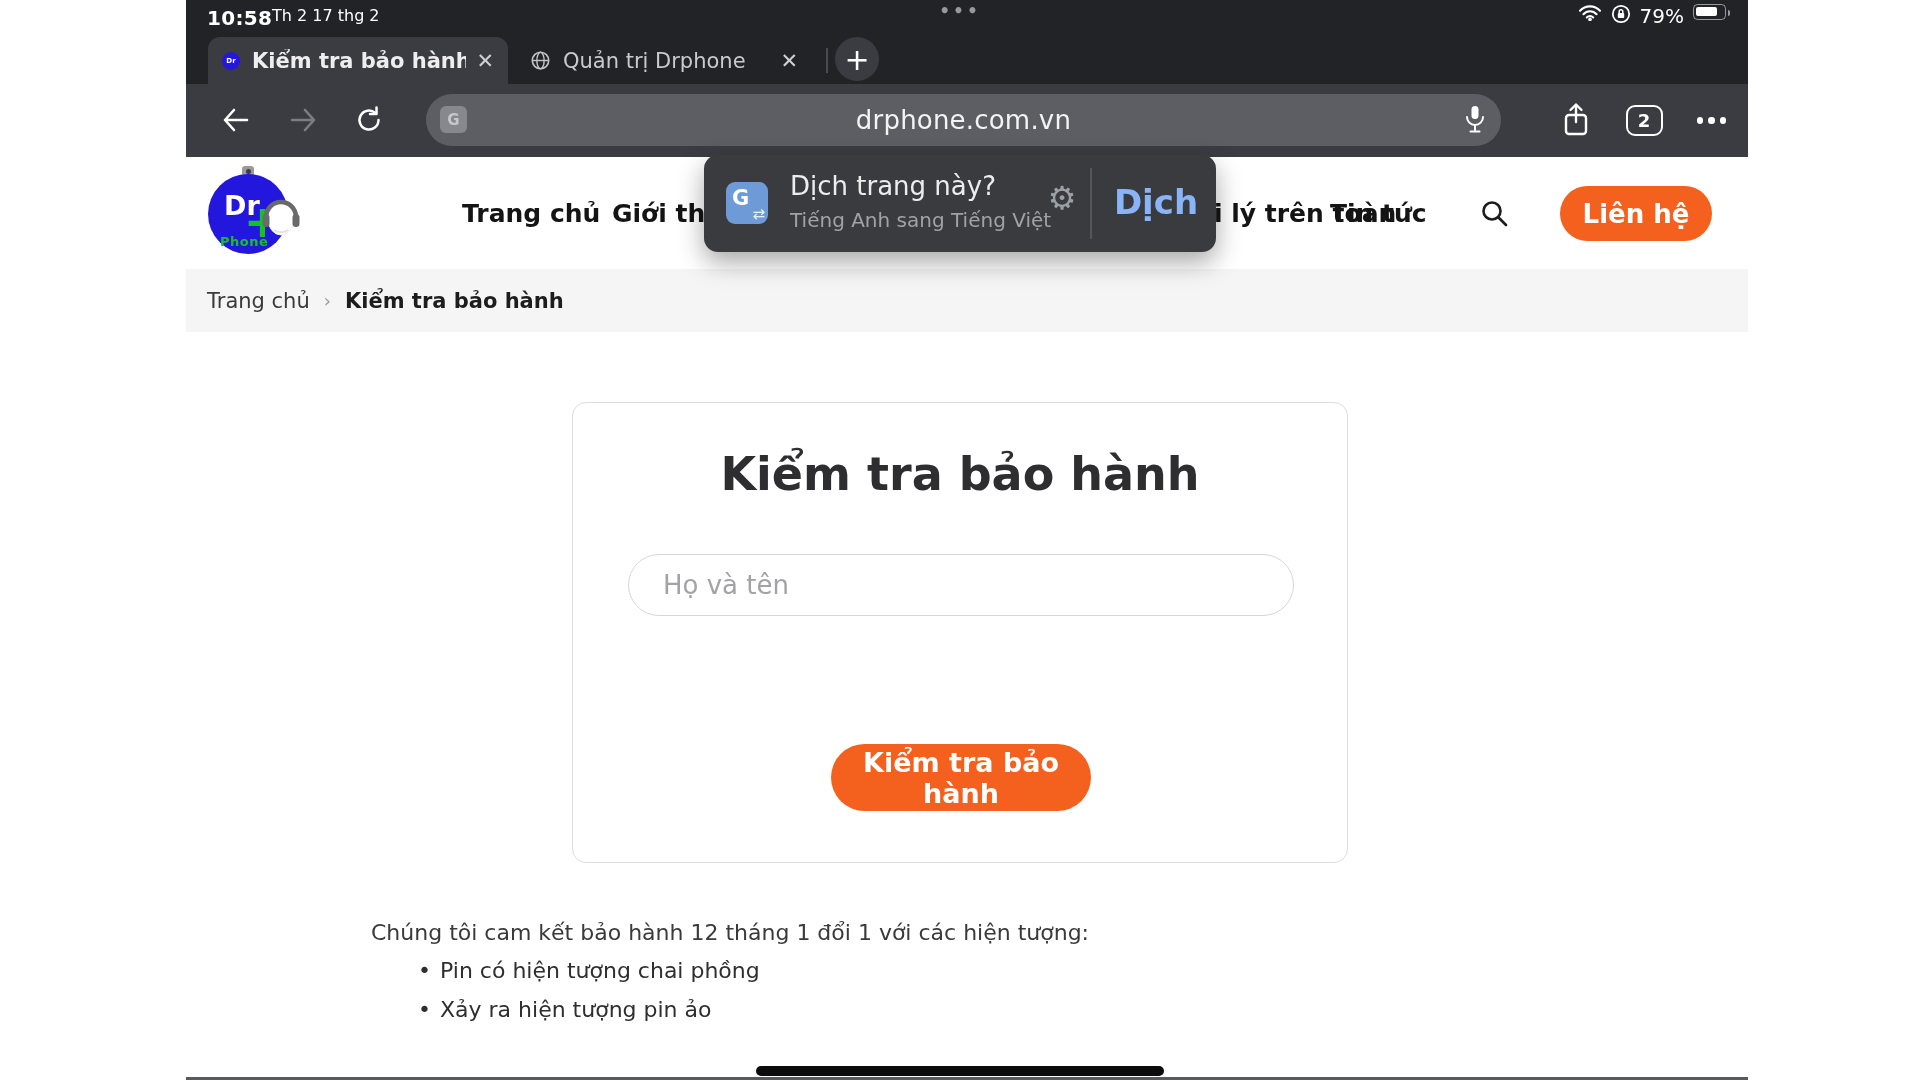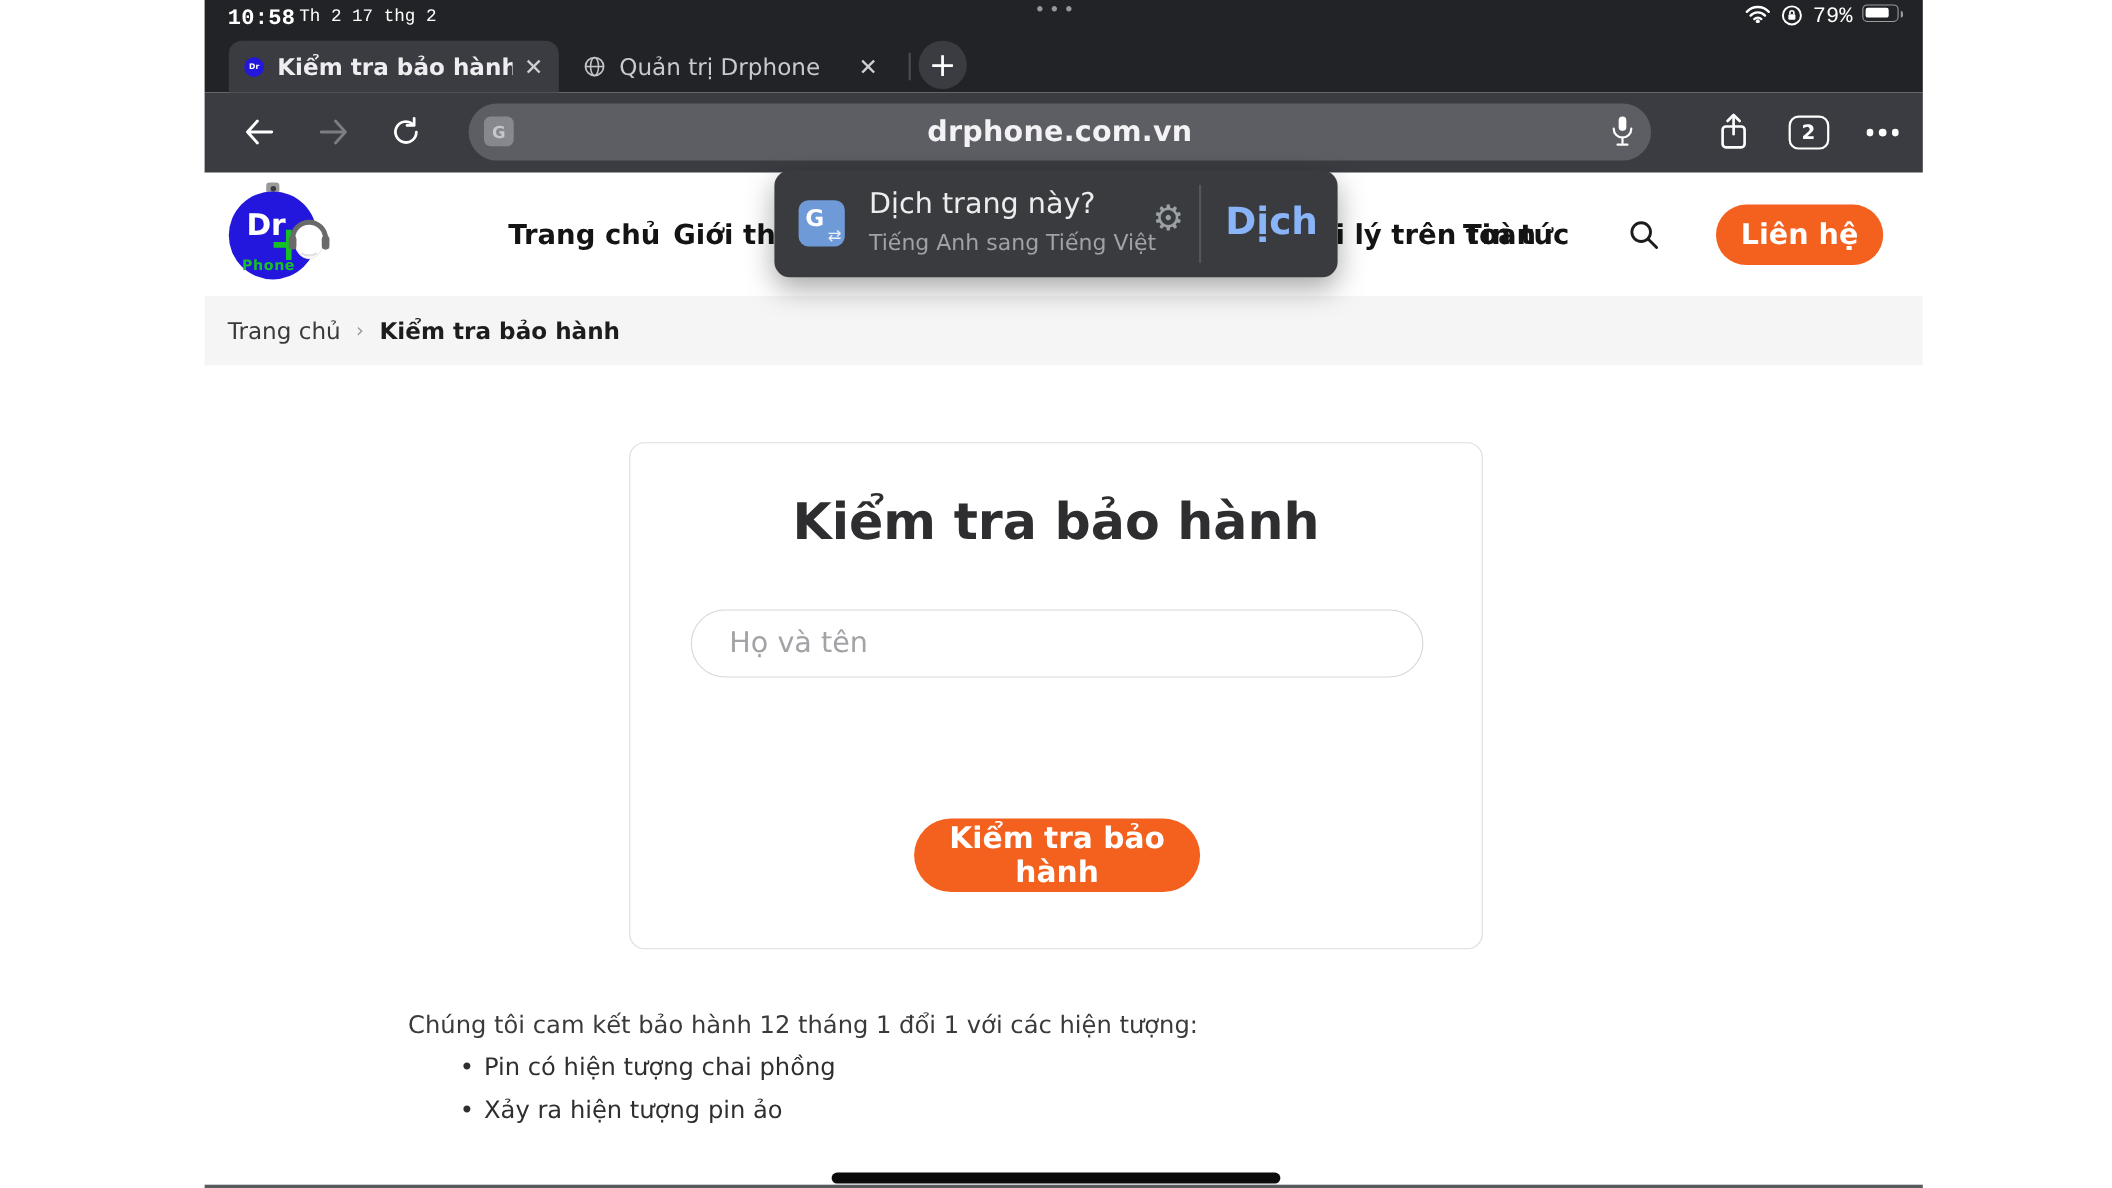--- a/index.html
+++ b/index.html
@@ -4,21 +4,21 @@
 <style>
   * { margin:0; padding:0; box-sizing:border-box; }
   html,body { width:1920px; height:1080px; background:#ffffff; overflow:hidden;
               font-family:"DejaVu Sans","Liberation Sans",sans-serif; }
   .shot { position:absolute; left:186px; top:0; width:1562px; height:1080px; background:#ffffff; }
 
   
   .chrome-top { position:absolute; left:0; top:0; right:0; height:84px; background:#222327; }
   .addr-row   { position:absolute; left:0; top:84px; right:0; height:73px; background:#3b3c41; }
 
-  .status-bar { position:absolute; left:0; top:0; right:0; height:33px; color:#fff;font-family:Liberation Mono, monospace; }
+  .status-bar { position:absolute; left:0; top:0; right:0; height:33px; color:#fff; }
   .st-time { position:absolute; left:21px; top:6px; font-size:20px; font-weight:700; letter-spacing:.3px; }
   .st-date { position:absolute; left:86px; top:6px; font-size:16px; font-weight:500; }
   .st-dots { position:absolute; left:742px; top:1px; width:64px; text-align:center; color:#97989c; font-size:17px; letter-spacing:3px; font-weight:700; }
   .st-right { position:absolute; right:22px; top:4px; display:flex; gap:9px; }
   .st-batt-pct { font-size:20px; font-weight:500; }
   .batt { position:relative; width:33px; height:16px; border:1.5px solid rgba(255,255,255,.55); border-radius:4.5px; }
   .batt-fill { position:absolute; left:2px; top:2px; width:21px; height:9px; background:#fff; border-radius:2px; }
   .batt-nub { position:absolute; right:-5px; top:4.5px; width:2.5px; height:6px; background:rgba(255,255,255,.55); border-radius:0 2px 2px 0; }
 
   .tab { position:absolute; top:37px; height:47px; display:flex; align-items:center; }
@@ -31,21 +31,21 @@
   .tab-close { color:#cfd0d4; font-size:21px; padding-left:10px; }
   .tab-sep { position:absolute; left:640px; top:48px; width:2px; height:25px; background:#4a4b50; }
   .new-tab { position:absolute; left:649px; top:37px; width:44px; height:44px; border-radius:50%; background:#3b3c41;
              color:#fff; font-size:30px; font-weight:400; display:flex; align-items:center; justify-content:center; }
 
   .nav-ico { position:absolute; top:23px; }
   .url-pill { position:absolute; left:240px; top:10px; width:1075px; height:52px; background:#5d5e63; border-radius:26px;
               display:flex; align-items:center; }
   .pill-gt { position:absolute; left:14px; top:12px; width:27px; height:27px; border-radius:6px; background:#8e9096;
              color:#d9dadd; font-size:15px; font-weight:700; display:flex; align-items:center; justify-content:center; opacity:.85; }
-  .url-text { flex:1; text-align:center; color:#f3f3f5; font-size:26px; letter-spacing:.2px;font-weight:bold; }
+  .url-text { flex:1; text-align:center; color:#f3f3f5; font-size:26px; letter-spacing:.2px; }
   .pill-mic { position:absolute; right:14px; top:10px; }
   .addr-right { position:absolute; right:22px; top:0; height:73px; display:flex; align-items:center; gap:34px; }
   .tabs-btn { width:37px; height:31px; border:2.6px solid #fff; border-radius:9px; color:#fff; font-size:18px; font-weight:600;
               display:flex; align-items:center; justify-content:center; }
   .more-dots { display:flex; gap:5px; }
   .more-dots i { width:6.5px; height:6.5px; border-radius:50%; background:#fff; }
 
   
   .tpopup { position:absolute; left:518px; top:155px; width:512px; height:97px; background:#3a3b3f; border-radius:14px;
             box-shadow:0 10px 26px rgba(0,0,0,.35); z-index:50; }

